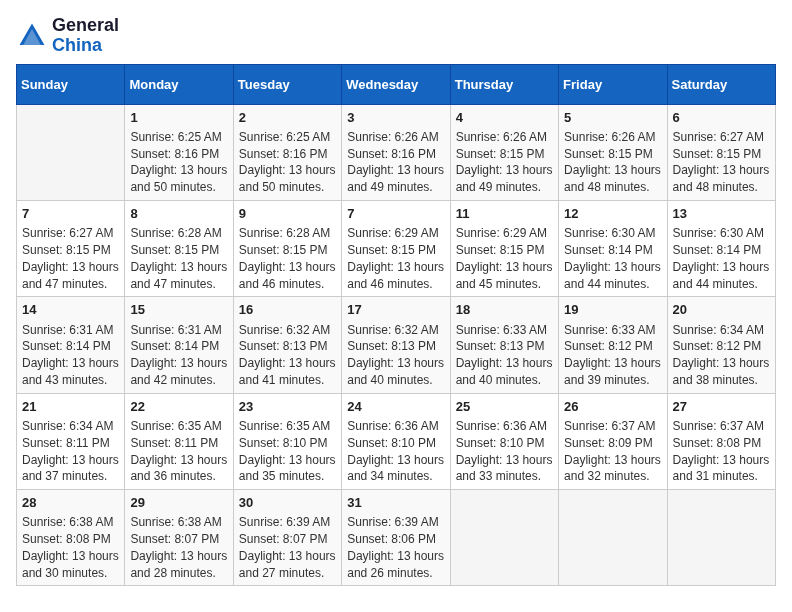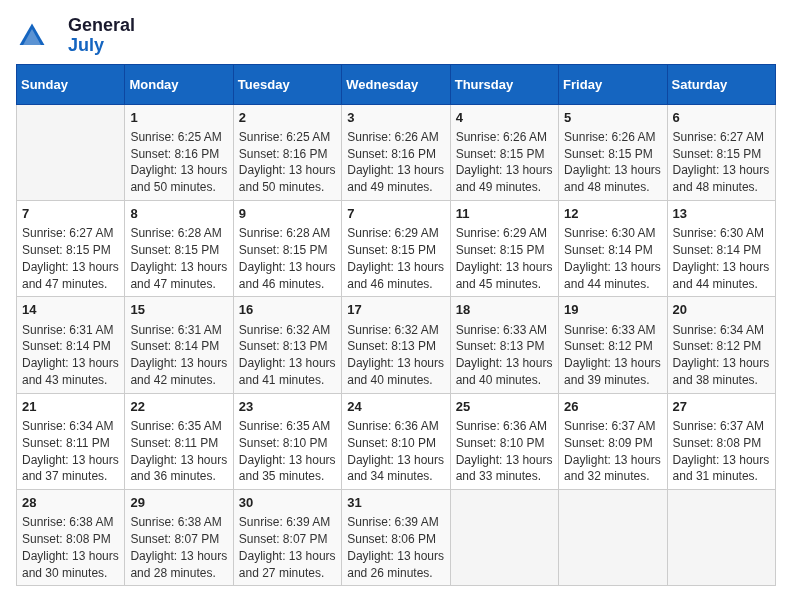--- a/index.html
+++ b/index.html
@@ -12,21 +12,21 @@
     }
     .header {
       display: flex;
       justify-content: space-between;
       align-items: flex-start;
       margin-bottom: 8px;
     }
     .logo {
       display: flex;
       align-items: center;
-      gap: 20px;
+      gap: 4px;
     }
     .logo-text {
       font-size: 18px;
       font-weight: bold;
       line-height: 1.1;
     }
     .logo-general { color: #1a1a2e; }
     .logo-blue { color: #1565c0; }
     .logo-icon {
       width: 32px;
@@ -87,21 +87,21 @@
 <body>
 
 <div class="header">
   <div class="logo">
     <svg class="logo-icon" viewBox="0 0 36 36">
       <polygon points="18,4 32,28 4,28" fill="#1565c0"></polygon>
       <polygon points="18,10 28,28 8,28" fill="#fff" opacity="0.3"></polygon>
     </svg>
     <div class="logo-text">
       <div class="logo-general">General</div>
-      <div class="logo-blue">July</div>
+      <div class="logo-blue">China</div>
     </div>
   </div>
 </div>
 
 <table class="calendar">
   <thead>
     <tr>
     <th>Sunday</th>
         <th>Monday</th>
         <th>Tuesday</th>

